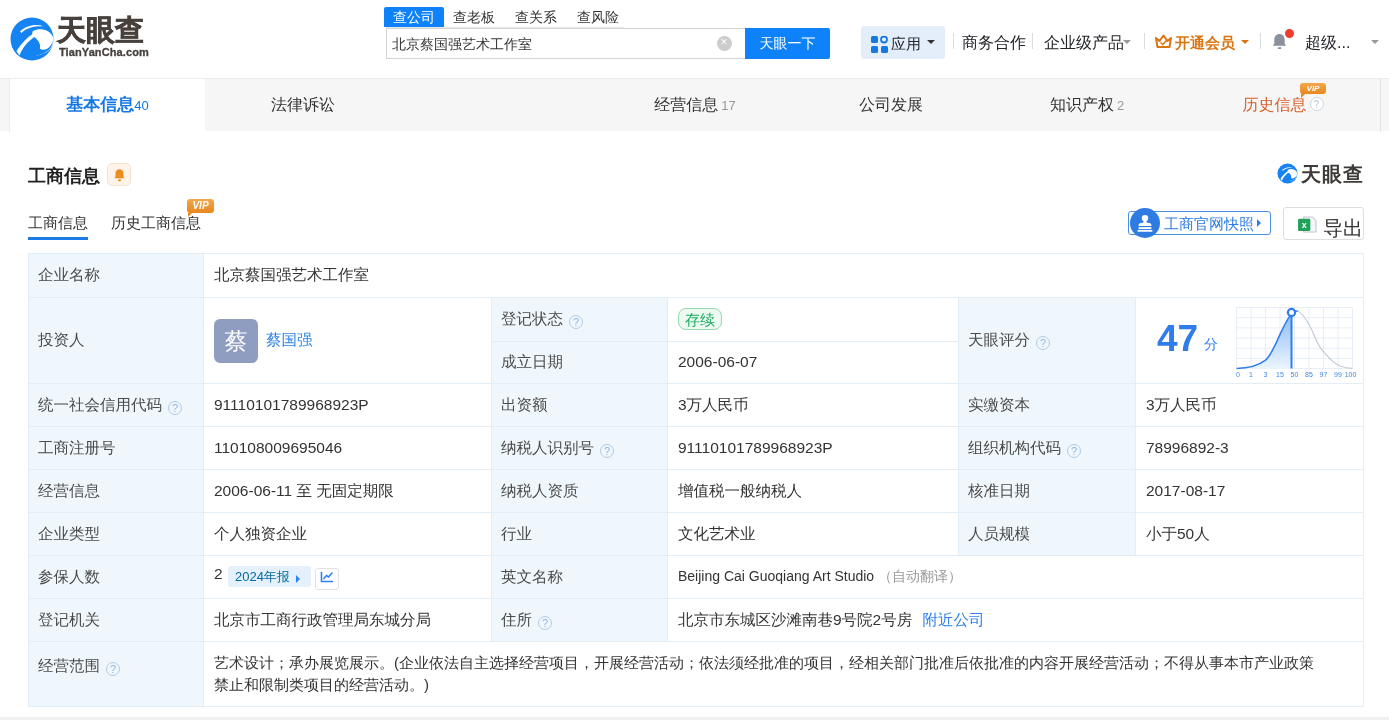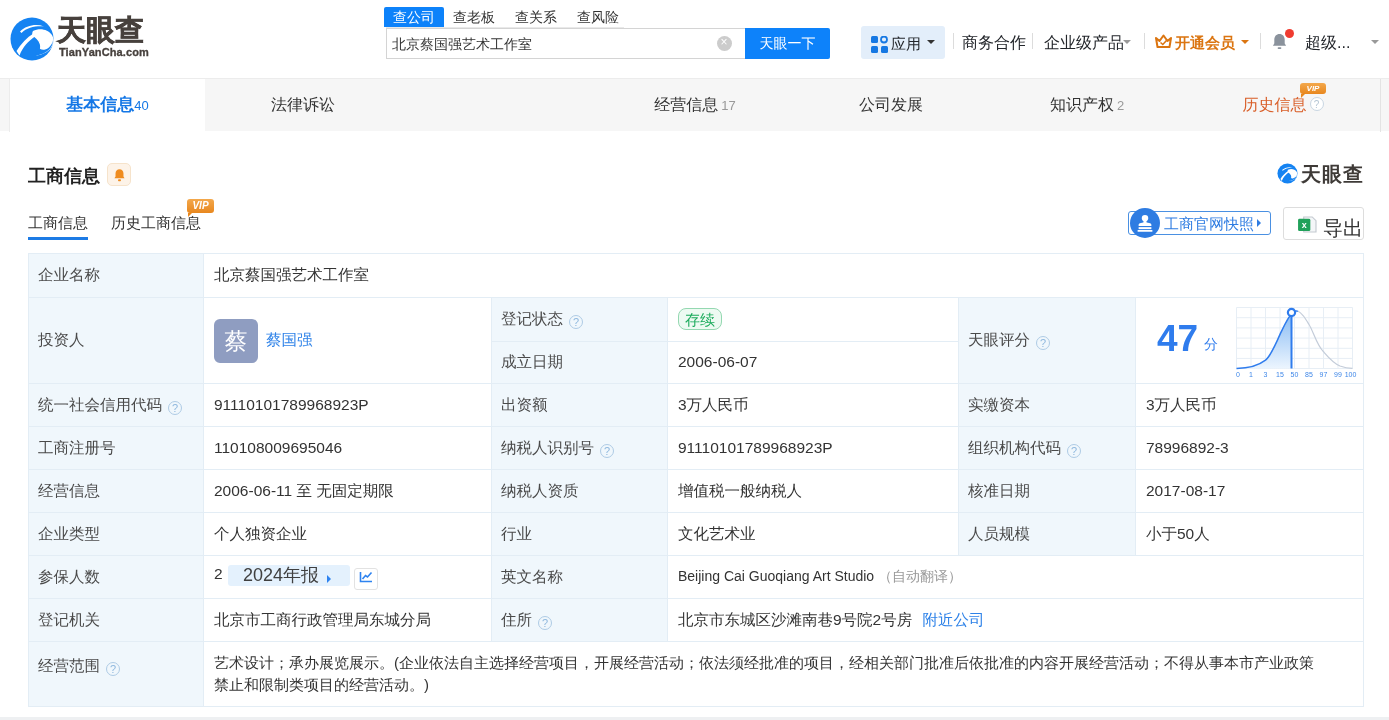--- a/index.html
+++ b/index.html
@@ -74,21 +74,21 @@
 #tbl td { border:1px solid #e3edf5; font-size:15.5px; color:#333; padding:0 0 0 10px; overflow:hidden; }
 #tbl td.lb { background:#f0f7fc; color:#4a4a4a; padding-left:9px; }
 .qi { display:inline-block; width:14px; height:14px; border:1px solid #aecbe5; border-radius:50%; color:#8fb8de; font-size:11px; line-height:13px; text-align:center; vertical-align:-2px; margin-left:6px; background:transparent; font-weight:normal;}
 .tag-g { display:inline-block; height:22px; line-height:21px; padding:0 6px; border:1px solid #94d8b1; background:#edfaf2; color:#1cab5c; font-size:15px; border-radius:8px; }
 a.bl { color:#2e82e8; text-decoration:none; }
 #avatar { display:inline-block; width:44px; height:44px; background:#8f9dc1; border-radius:6px; color:#fff; font-size:23px; text-align:center; line-height:44px; vertical-align:middle; }
 #scorewrap { position:relative; width:100%; height:85px; }
 .score47 { position:absolute; left:21px; top:20px; color:#2f7ced; font-weight:bold; font-size:37px; }
 .scorefen { position:absolute; left:68px; top:38px; color:#2f7ced; font-size:14px; }
 #curve { position:absolute; left:100px; top:9px; }
-#annrep { display:inline-block; height:21px; line-height:21px; background:#e4f1fd; color:#404040; font-size:18px; padding:0 15px; border-radius:3px; margin-left:1px; vertical-align:-2px; }
+#annrep { display:inline-block; height:21px; line-height:21px; background:#e4f1fd; color:#0369a1; font-size:13px; padding:0 7px; border-radius:3px; margin-left:1px; vertical-align:-2px; }
 #annrep .arr { display:inline-block; width:0; height:0; border:4px solid transparent; border-left-color:#2e83f0; vertical-align:-2px; margin-left:3px;}
 #trend { display:inline-block; width:24px; height:22px; border:1px solid #e2e2e2; background:#fff; border-radius:3px; margin-left:4px; vertical-align:-4px; text-align:center;}
 </style>
 </head>
 <body>
 <div id="page">
 
   <div id="hdr">
     <svg id="logo-swirl" width="46" height="46" viewBox="0 0 46 46">
       <circle cx="23" cy="23" r="21.5" fill="#1583f2"></circle>

